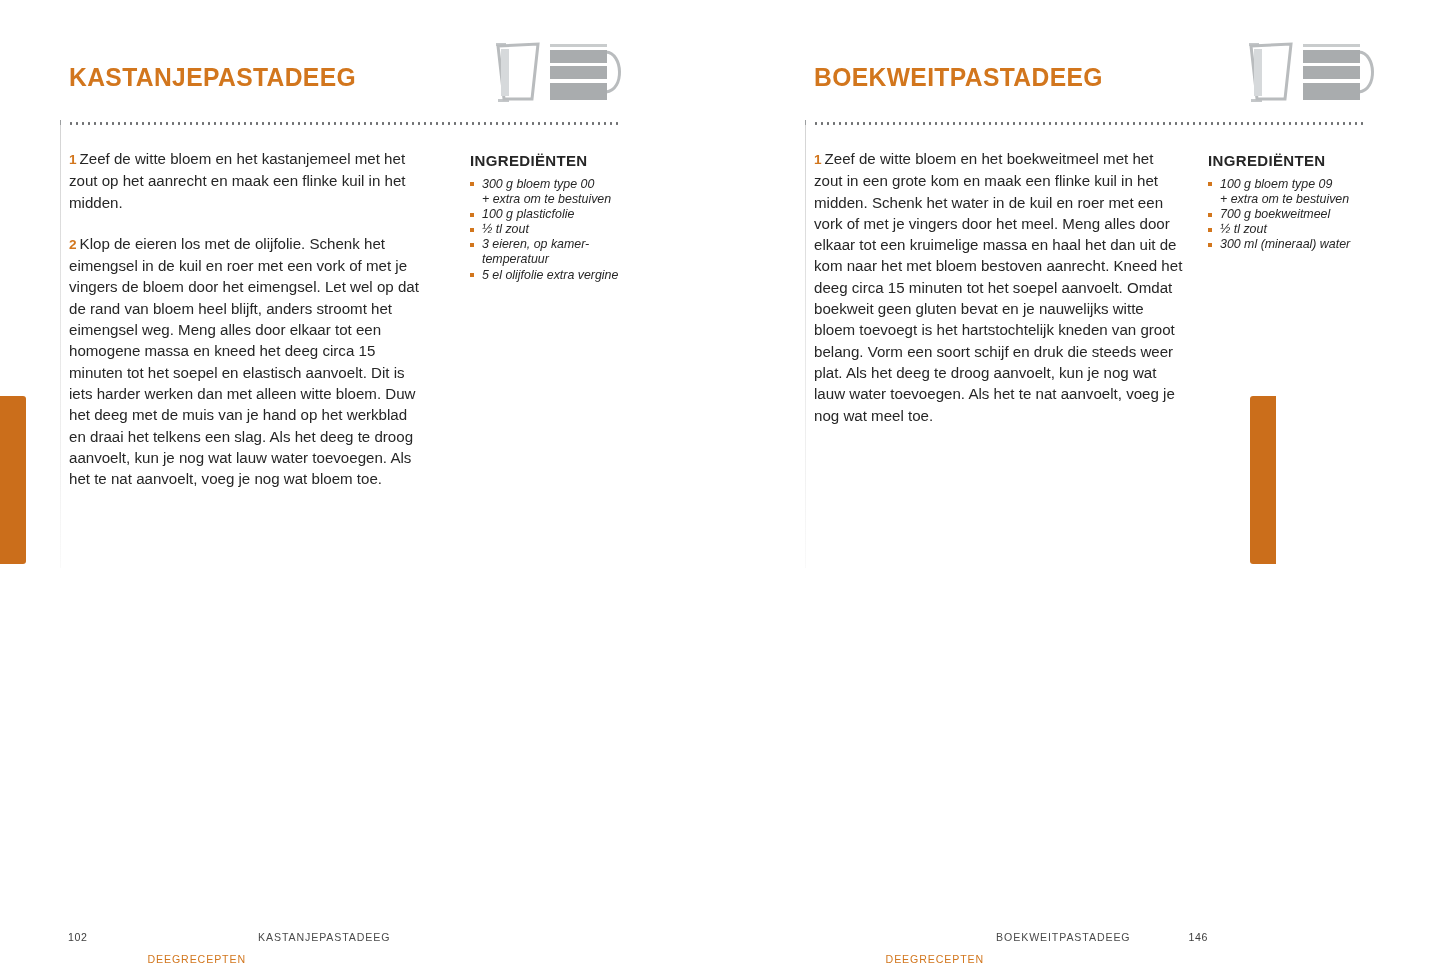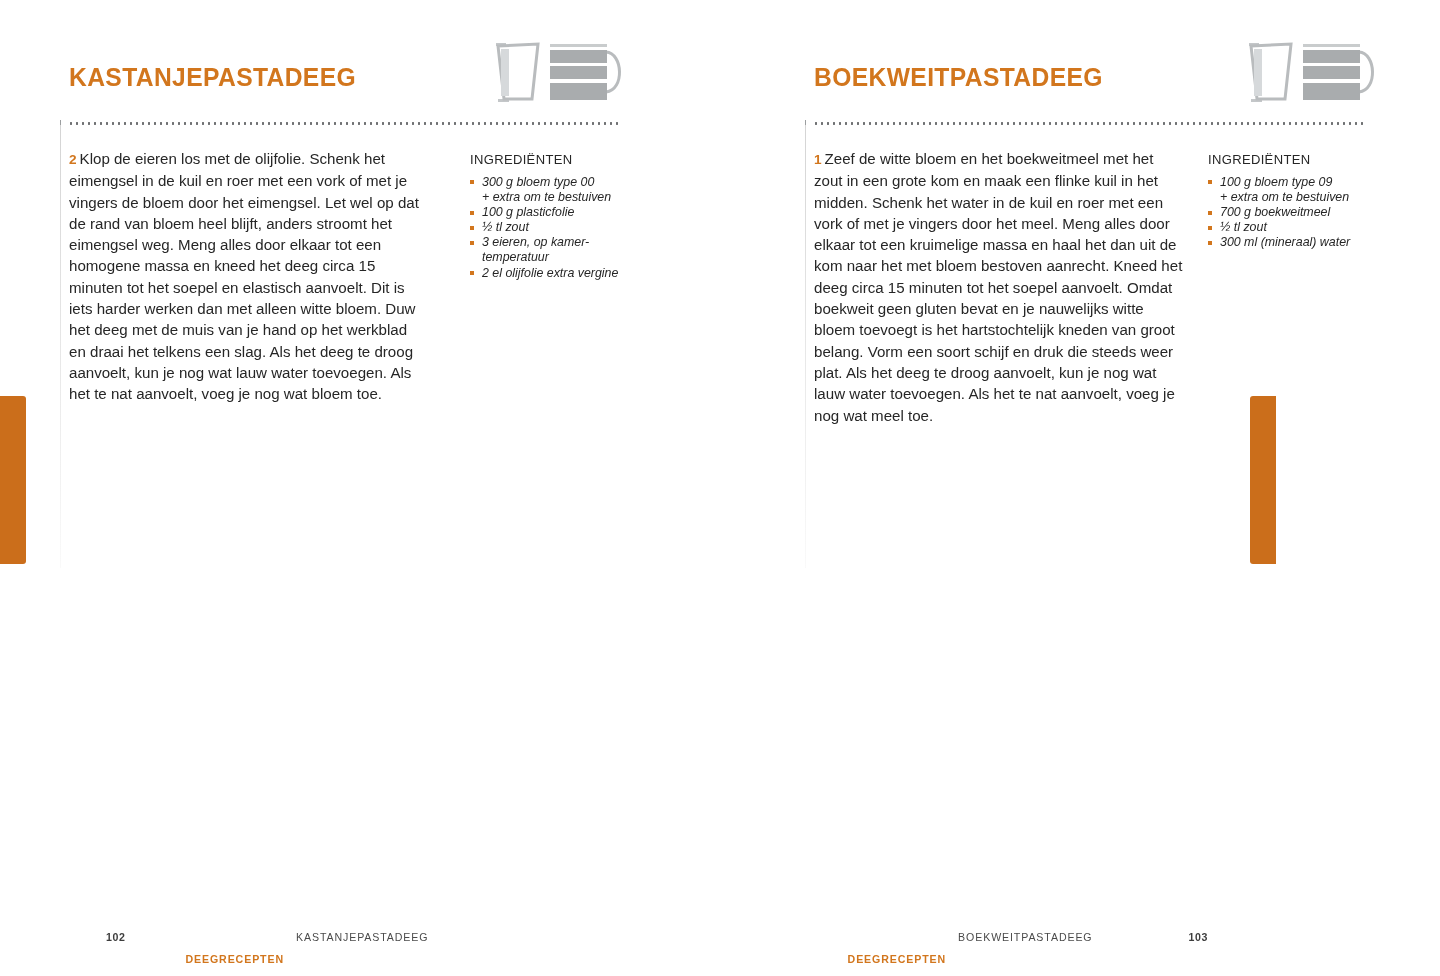--- a/index.html
+++ b/index.html
@@ -139,22 +139,22 @@
 
   .ingredients {
     position: absolute;
     top: 4px;
     width: 190px;
   }
   .page.left  .ingredients { left: 410px; }
   .page.right .ingredients { left: 403px; }
 
   .ing-title {
-    font-size: 13px;
-    font-weight: 400;
+    font-size: 15px;
+    font-weight: 700;
     letter-spacing: 0.35px;
     color: #262626;
     margin: 0 0 8px 0;
     font-family: "Liberation Sans Narrow", "Liberation Sans", sans-serif;
   }
   .ing-list {
     list-style: none;
     margin: 0;
     padding: 0;
     font-style: italic;
@@ -187,28 +187,27 @@
     font-size: 10.6px;
     letter-spacing: 0.9px;
     font-family: "Liberation Sans Narrow", "Liberation Sans", sans-serif;
     color: #4a4a4a;
     display: flex;
     align-items: center;
   }
   .footer.left  { left: 68px; }
   .footer.right { right: 68px; }
   .folio {
-    font-weight: 700;
+    font-weight: 400;
     color: #3d3d3d;
     letter-spacing: 0.6px;
-    margin-left: 38px;
   }
   .chapter {
     color: #d2761d;
-    font-weight: 700;
+    font-weight: 400;
     letter-spacing: 0.9px;
     margin-top: 44px;
   }
   .recipe-foot {
     color: #4a4a4a;
     letter-spacing: 0.9px;
   }
   .footer.left .folio     { margin-right: 60px; }
   .footer.left .chapter   { margin-right: 12px; }
   .footer.right .chapter  { margin-right: 12px; }
@@ -247,33 +246,34 @@
 
       <div class="rule-wrap">
         <div class="rule-tick"></div>
         <div class="dotted-rule"></div>
       </div>
       <div class="v-hairline"></div>
     </div>
 
     <div class="body-area">
       <div class="steps">
+        <p class="step"><span class="step-num">1</span><span>Zeef de witte bloem en het kastanjemeel met het zout op het aanrecht en maak een flinke kuil in het midden.</span></p>
         <p class="step"><span class="step-num">2</span><span>Klop de eieren los met de olijfolie. Schenk het eimengsel in de kuil en roer met een vork of met je vingers de bloem door het eimengsel. Let wel op dat de rand van bloem heel blijft, anders stroomt het eimengsel weg. Meng alles door elkaar tot een homogene massa en kneed het deeg circa 15 minuten tot het soepel en elastisch aanvoelt. Dit is iets harder werken dan met alleen witte bloem. Duw het deeg met de muis van je hand op het werkblad en draai het telkens een slag. Als het deeg te droog aanvoelt, kun je nog wat lauw water toevoegen. Als het te nat aanvoelt, voeg je nog wat bloem toe.</span></p>
       </div>
 
       <div class="ingredients">
         <div class="ing-title">INGREDIËNTEN</div>
         <ul class="ing-list">
           <li class="ing-item">300 g bloem type 00</li>
           <li class="ing-item cont">+ extra om te bestuiven</li>
           <li class="ing-item">100 g plasticfolie</li>
           <li class="ing-item">½ tl zout</li>
           <li class="ing-item">3 eieren, op kamer-</li>
           <li class="ing-item cont">temperatuur</li>
-          <li class="ing-item">2 el olijfolie extra vergine</li>
+          <li class="ing-item">5 el olijfolie extra vergine</li>
         </ul>
       </div>
     </div>
   </div>
 
   <div class="page right">
 
     <div class="page-head">
       <h1 class="recipe-title">BOEKWEITPASTADEEG</h1>
 
@@ -322,16 +322,16 @@
 
   <div class="footer left">
     <span class="folio">102</span>
     <span class="chapter">DEEGRECEPTEN</span>
     <span class="recipe-foot">KASTANJEPASTADEEG</span>
   </div>
 
   <div class="footer right">
     <span class="chapter">DEEGRECEPTEN</span>
     <span class="recipe-foot">BOEKWEITPASTADEEG</span>
-    <span class="folio">103</span>
+    <span class="folio">146</span>
   </div>
 
 </div>
 
 </body></html>

